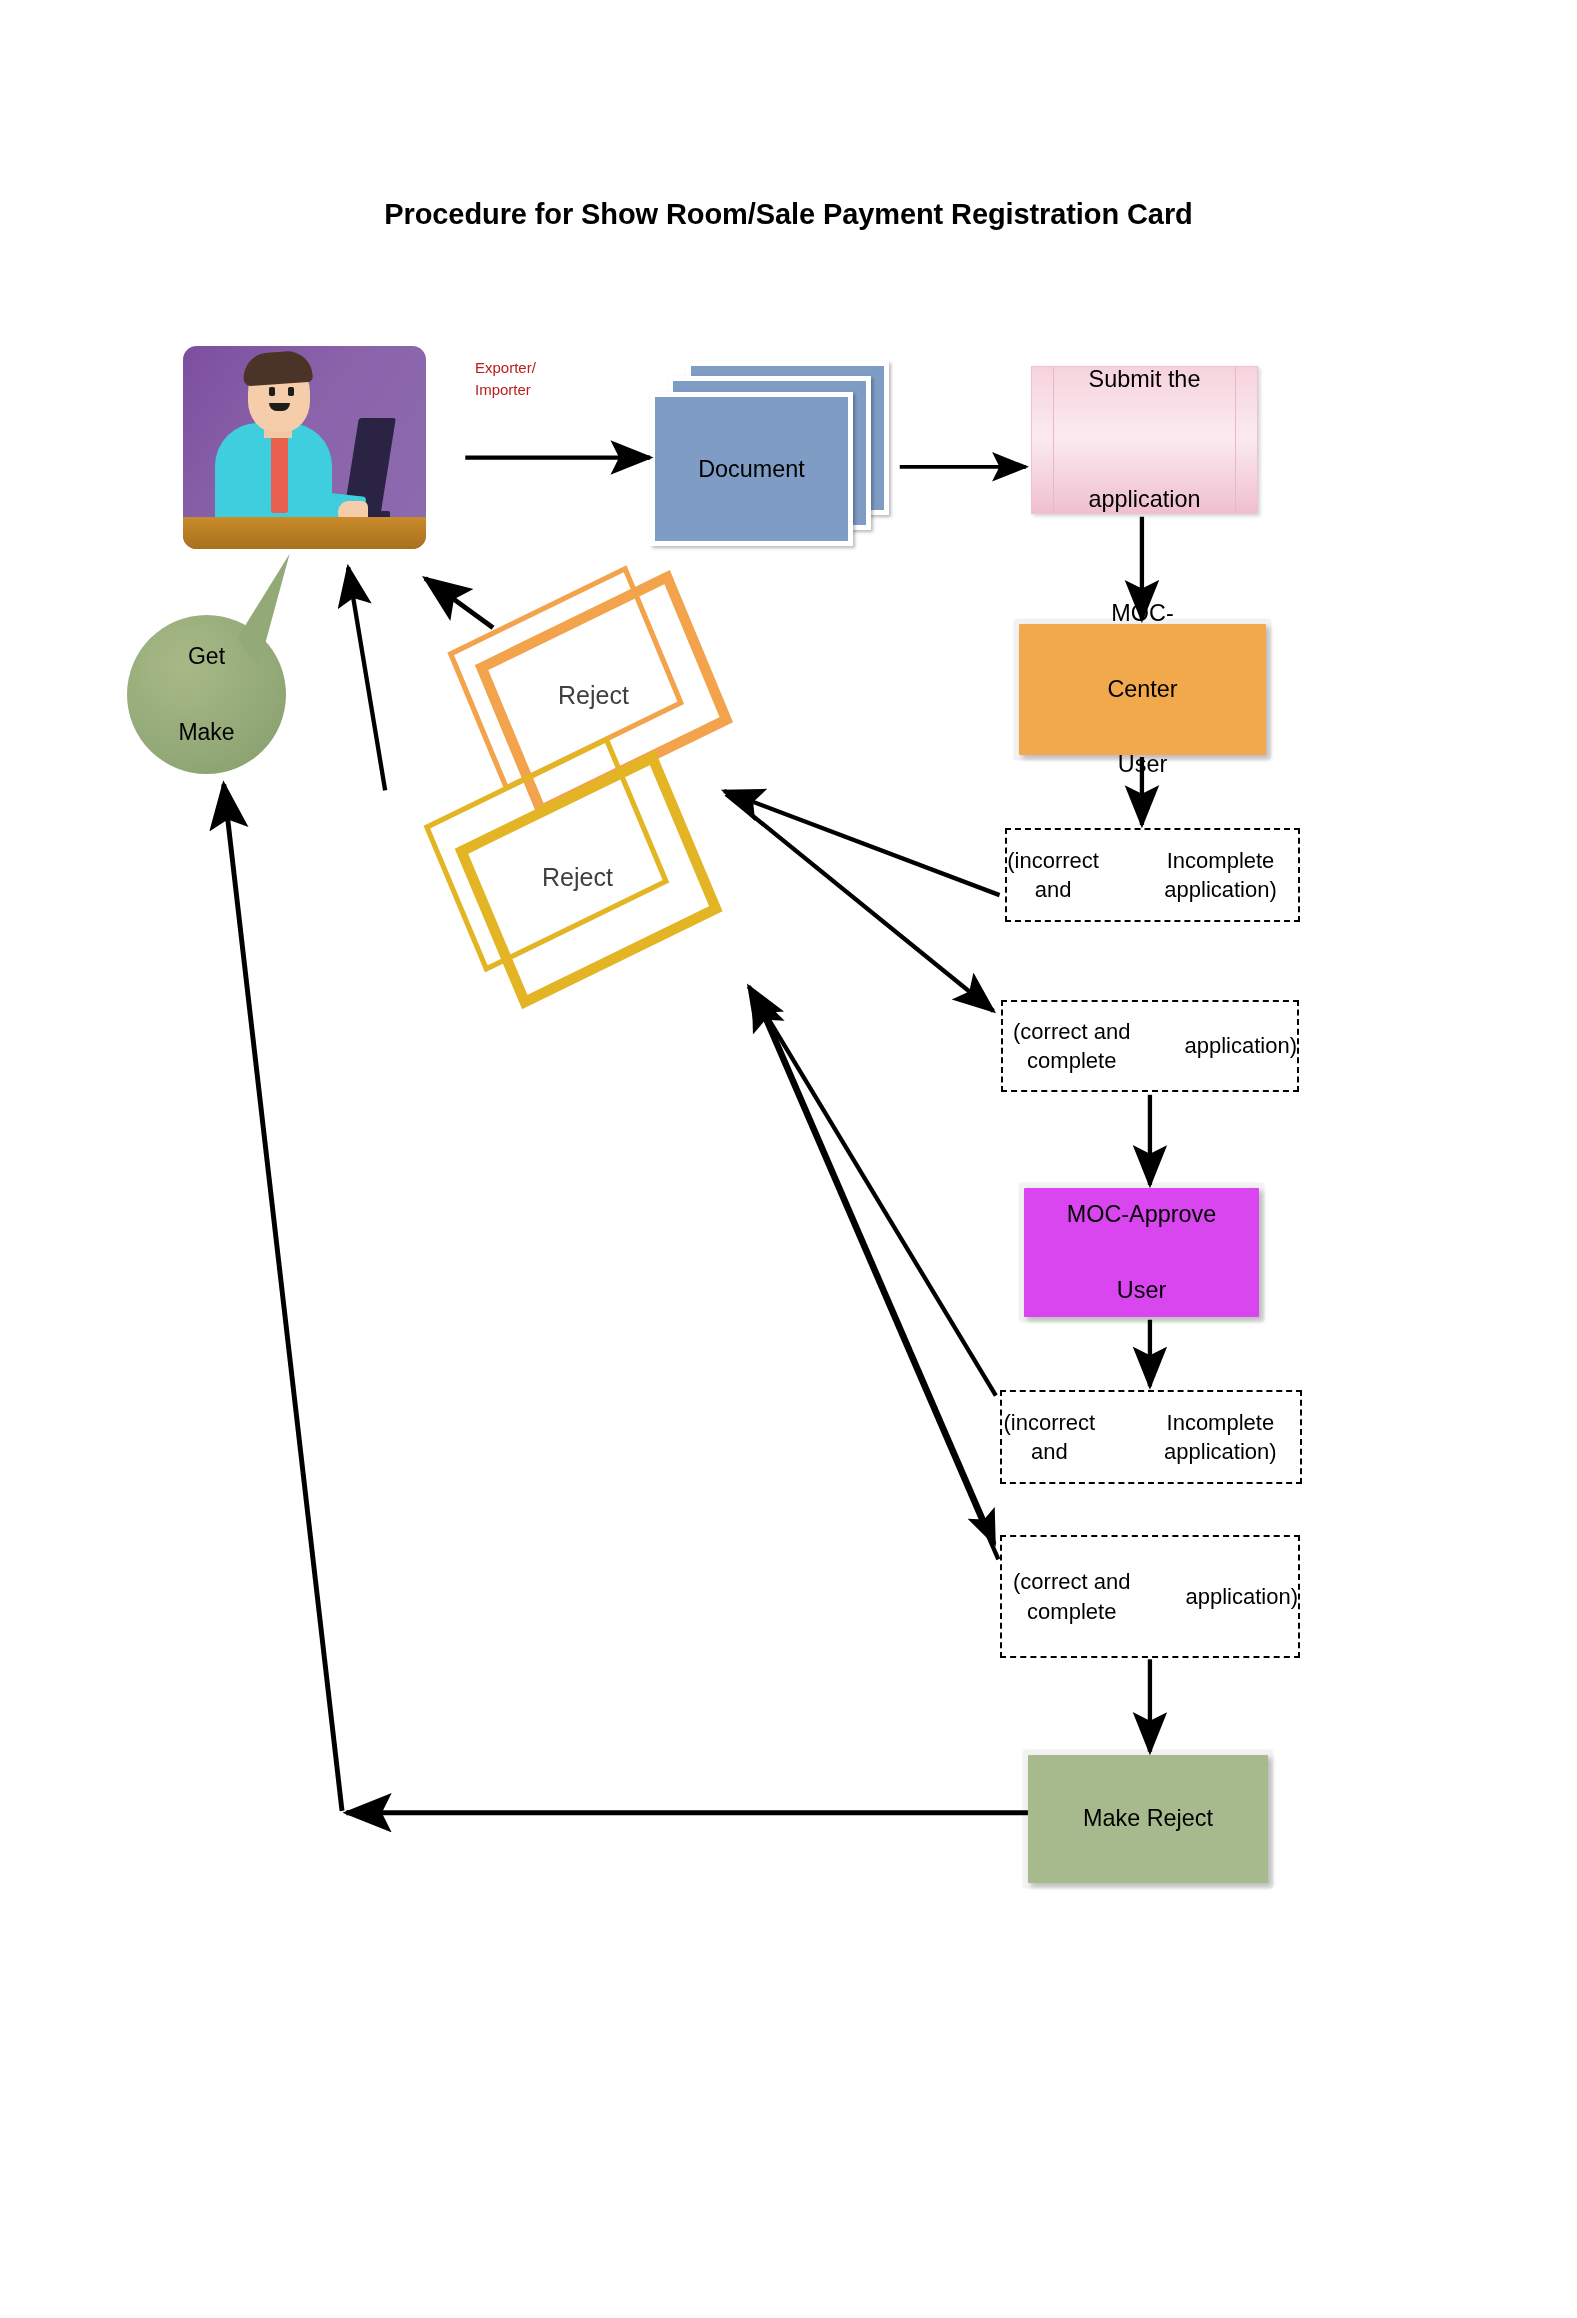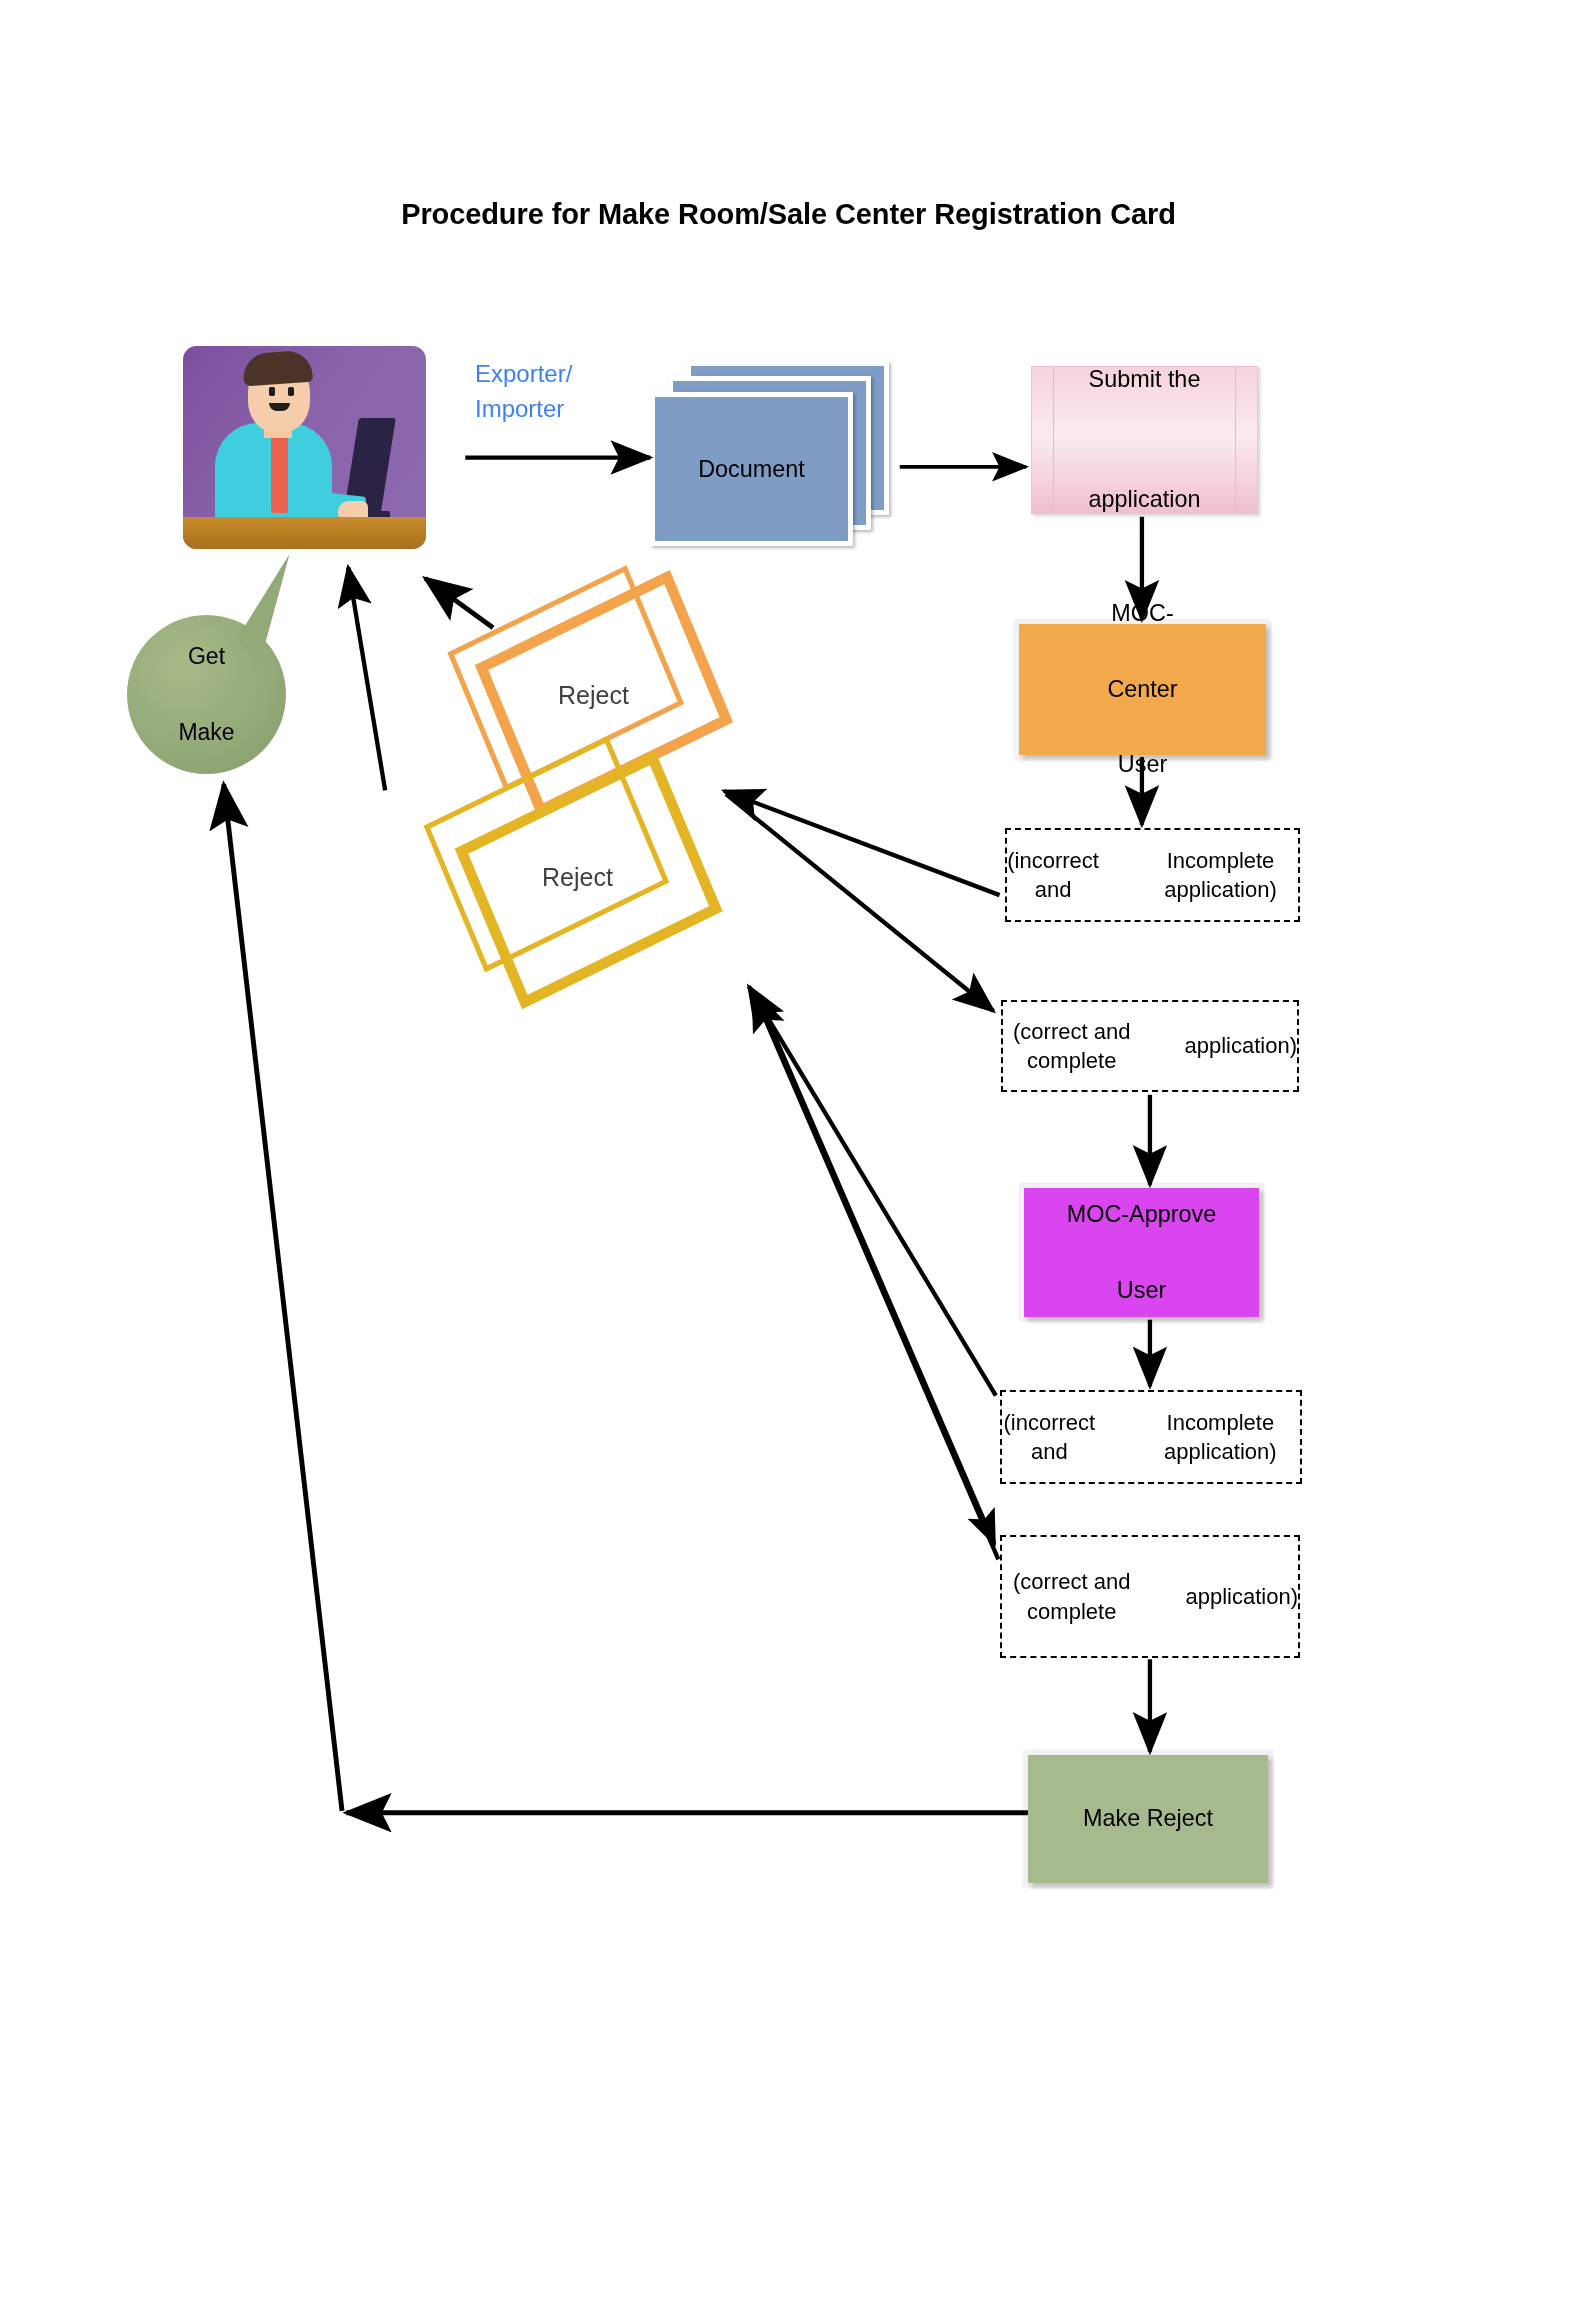--- a/index.html
+++ b/index.html
@@ -252,21 +252,21 @@
   #rej1label { left: 558px; top: 681px; }
   #rej2label { left: 542px; top: 863px; }
 
   svg#wires { position: absolute; left: 0; top: 0; width: 1577px; height: 2319px; pointer-events: none; }
 </style>
 </head>
 <body>
 
 <div id="page">
 
-  <div id="title">Procedure for Make Room/Sale Center Registration Card</div>
+  <div id="title">Procedure for Show Room/Sale Payment Registration Card</div>
 
   <div id="person">
     <div class="monitor-stand"></div>
     <div class="monitor"></div>
     <div class="monitor-base"></div>
     <div class="torso"></div>
     <div class="tie"></div>
     <div class="arm"></div>
     <div class="hand"></div>
     <div class="neck"></div>
@@ -329,21 +329,21 @@
   </div>
 
   <div class="node" id="getcard">
     <div>Get</div>
     <div>Make</div>
   </div>
 
   <div class="reject-label" id="rej1label">Reject</div>
   <div class="reject-label" id="rej2label">Reject</div>
 
-  <div style="position:absolute;left:475px;top:357px;width:160px;font-size:24px;line-height:1.45;color:#3b82f6;">
+  <div style="position:absolute;left:475px;top:357px;width:160px;font-size:15px;line-height:1.45;color:#b91c1c;">
     <div>Exporter/</div>
     <div>Importer</div>
   </div>
 
   <svg id="wires" viewBox="0 0 2559 3762">
     <defs>
       <marker id="arw" markerWidth="11" markerHeight="11" refX="9.2" refY="4" orient="auto" markerUnits="strokeWidth">
         <path d="M0,0 L10,4 L0,8 L2,4 z" fill="#000"></path>
       </marker>
     </defs>

